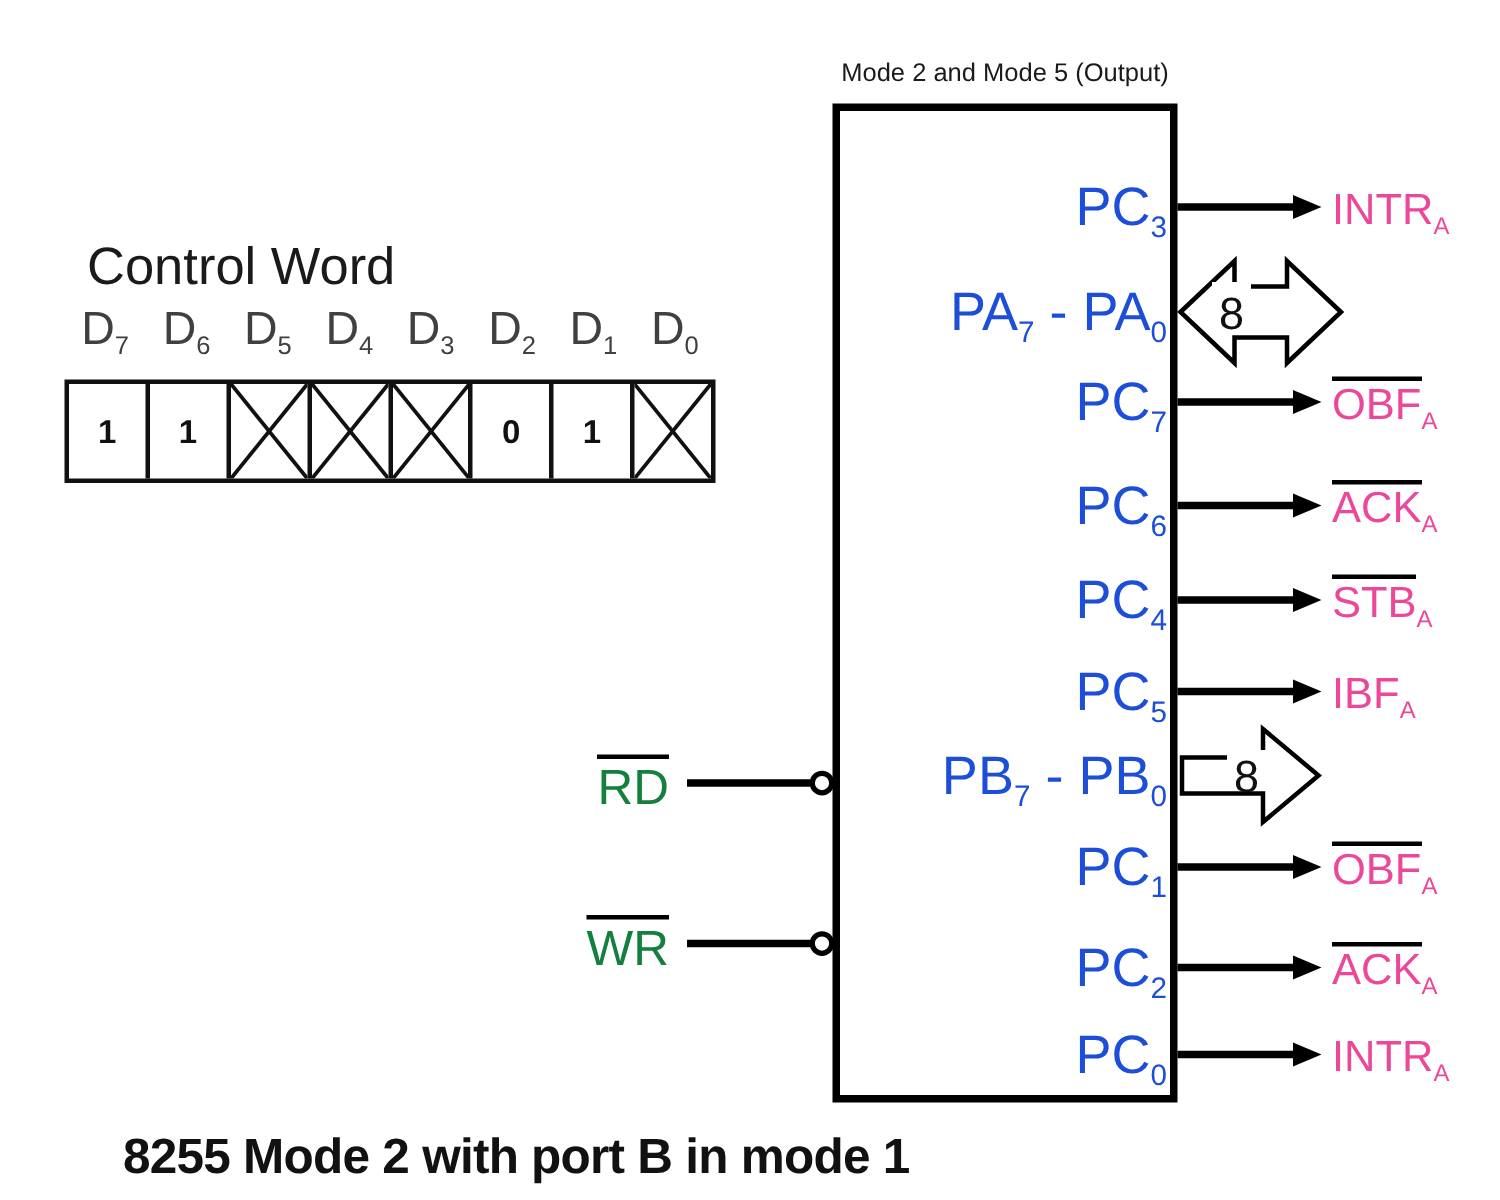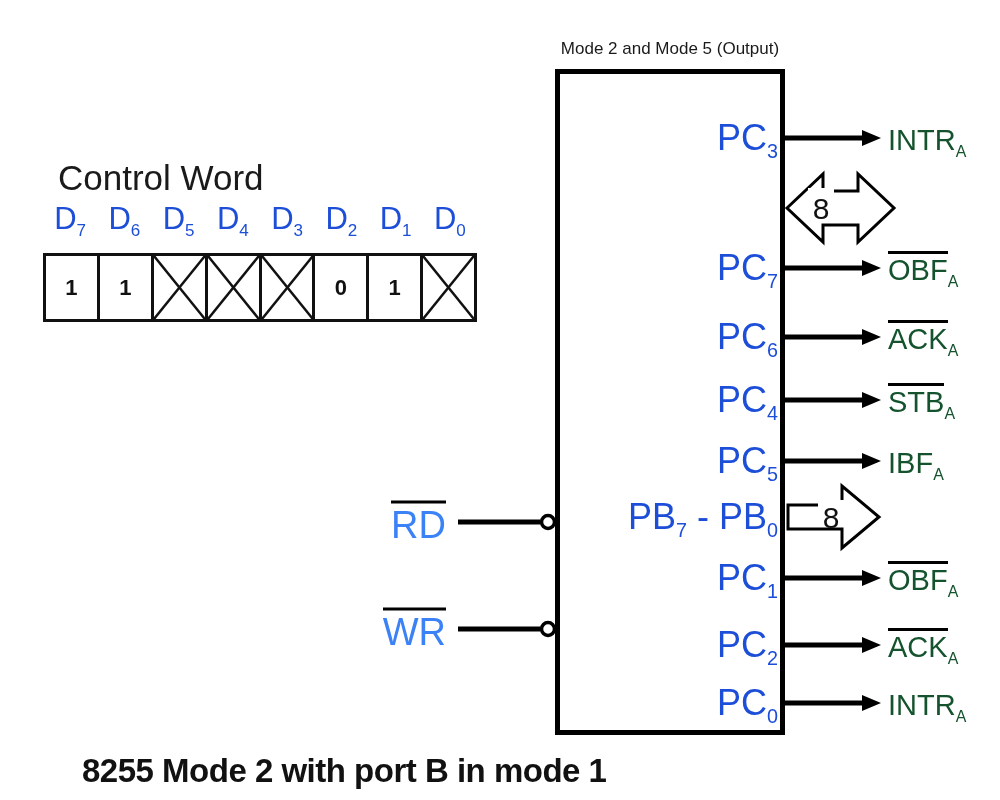--- a/index.html
+++ b/index.html
@@ -16,32 +16,32 @@
   .chip-title { position:absolute; left:535px; top:39px; width:270px; text-align:center;
                 font-size:17px; color:#1a1a1a; }
 
   
   .pin { position:absolute; right:222px; transform:translateY(-50%); font-size:36px;
          line-height:1; white-space:nowrap; color:#1d4ed8; }
   .pin sub, .sig sub, .lpin sub, .dlab sub { font-size:0.55em; line-height:0; }
 
   
   .sig { position:absolute; left:888px; transform:translateY(-50%); font-size:29px;
-         line-height:1; white-space:nowrap; color:#14532d; }
+         line-height:1; white-space:nowrap; color:#ec4899; }
   .sname { display:inline-block; border-top:3px solid transparent; padding-top:2px; }
   .sname.ov { border-top-color:#000; }
 
   
-  .lpin { position:absolute; right:554px; transform:translateY(-50%); font-size:38px;
-          line-height:1; white-space:nowrap; color:#3b82f6; }
+  .lpin { position:absolute; right:554px; transform:translateY(-50%); font-size:33px;
+          line-height:1; white-space:nowrap; color:#15803d; }
 
   
   .cw-title { position:absolute; left:30px; top:158px; font-size:35px; color:#1a1a1a;margin-left:28px; }
   .dlabels { position:absolute; left:43px; top:202px; width:434px; display:flex; }
-  .dlab { flex:1; text-align:center; font-size:31px; line-height:1.1; color:#1d4ed8; }
+  .dlab { flex:1; text-align:center; font-size:31px; line-height:1.1; color:#404040; }
   .cwrow { position:absolute; left:43px; top:253px; width:434px; height:69px;
            border:3px solid #111; box-sizing:border-box; display:flex; }
   .cwcell { flex:1; position:relative; border-right:3px solid #111;
             display:flex; align-items:center; justify-content:center; }
   .cwcell:last-child { border-right:none; }
   .cwcell .bit { font-size:22px; font-weight:700; color:#111; }
   .cross { position:absolute; left:0; top:0; width:100%; height:100%; }
   .cross line { stroke:#111; stroke-width:2.5px; vector-effect:non-scaling-stroke; }
 
   .footer-title { position:absolute; left:82px; top:752px; font-size:33px; font-weight:700;
@@ -142,20 +142,21 @@
       </div>
     <div class="cwcell">
         <svg class="cross" viewBox="0 0 100 100" preserveAspectRatio="none">
           <line x1="0" y1="0" x2="100" y2="100"></line>
           <line x1="0" y1="100" x2="100" y2="0"></line>
         </svg>
       </div>
   </div>
 
   <div class="pin" style="top:138px"><span>PC</span><sub>3</sub></div>
+  <div class="pin" style="top:208px"><span>PA</span><sub>7</sub><span> - </span><span>PA</span><sub>0</sub></div>
   <div class="pin" style="top:268px"><span>PC</span><sub>7</sub></div>
   <div class="pin" style="top:337px"><span>PC</span><sub>6</sub></div>
   <div class="pin" style="top:400px"><span>PC</span><sub>4</sub></div>
   <div class="pin" style="top:461px"><span>PC</span><sub>5</sub></div>
   <div class="pin" style="top:517px"><span>PB</span><sub>7</sub><span> - </span><span>PB</span><sub>0</sub></div>
   <div class="pin" style="top:578px"><span>PC</span><sub>1</sub></div>
   <div class="pin" style="top:645px"><span>PC</span><sub>2</sub></div>
   <div class="pin" style="top:703px"><span>PC</span><sub>0</sub></div>
 
   <div class="sig" style="top:138px"><span class="sname">INTR</span><sub>A</sub></div>

